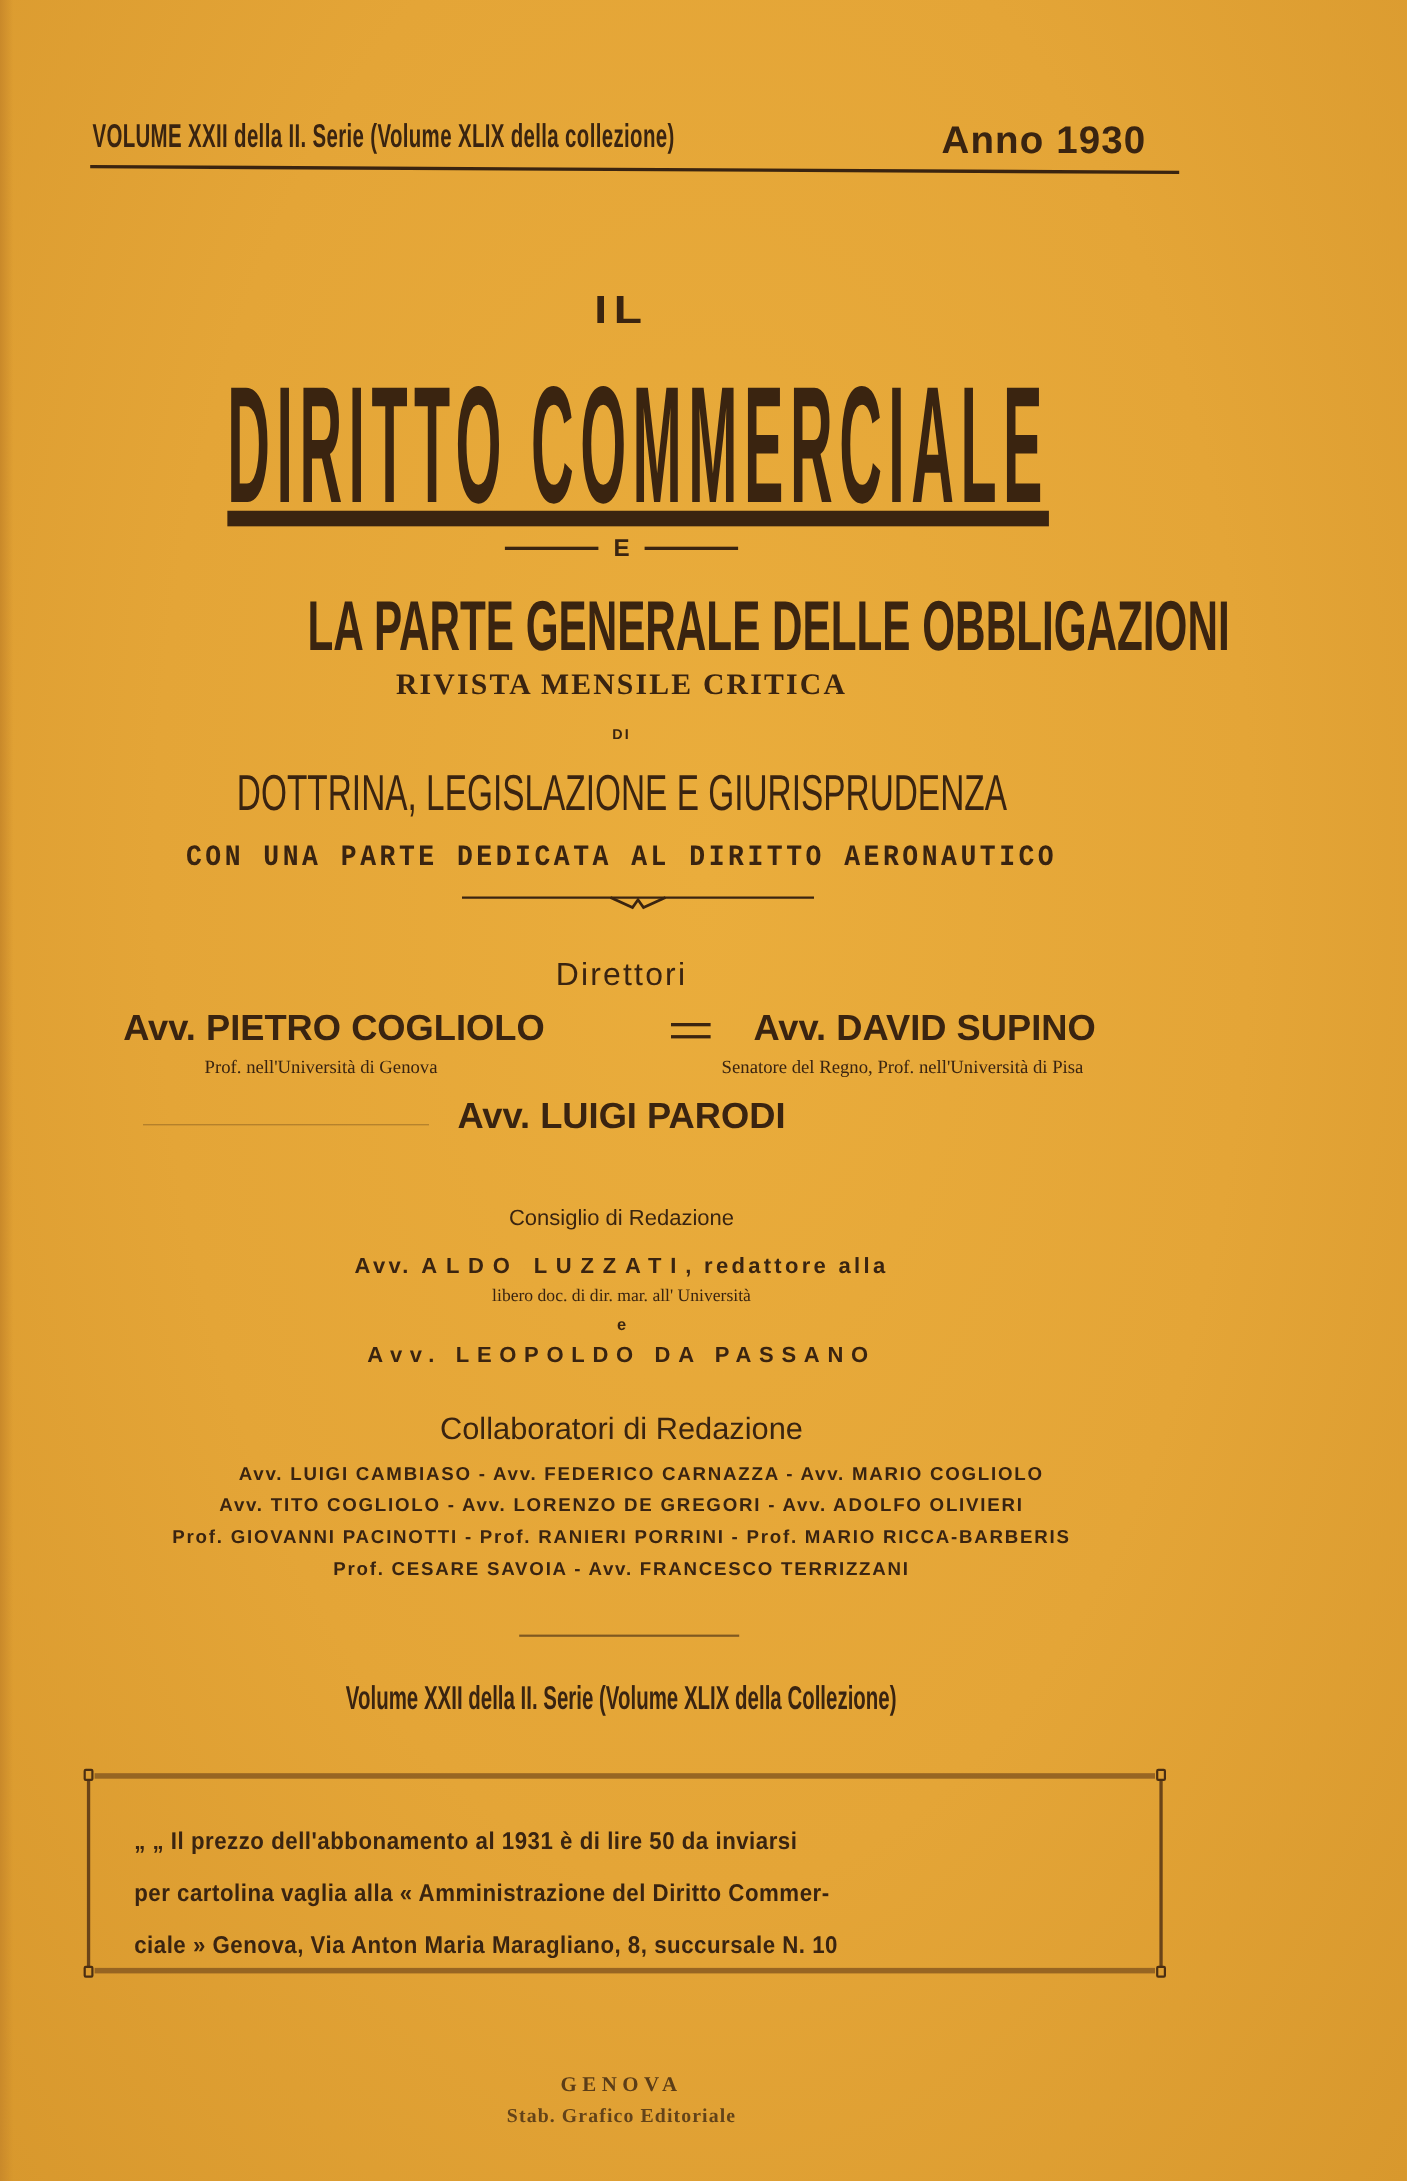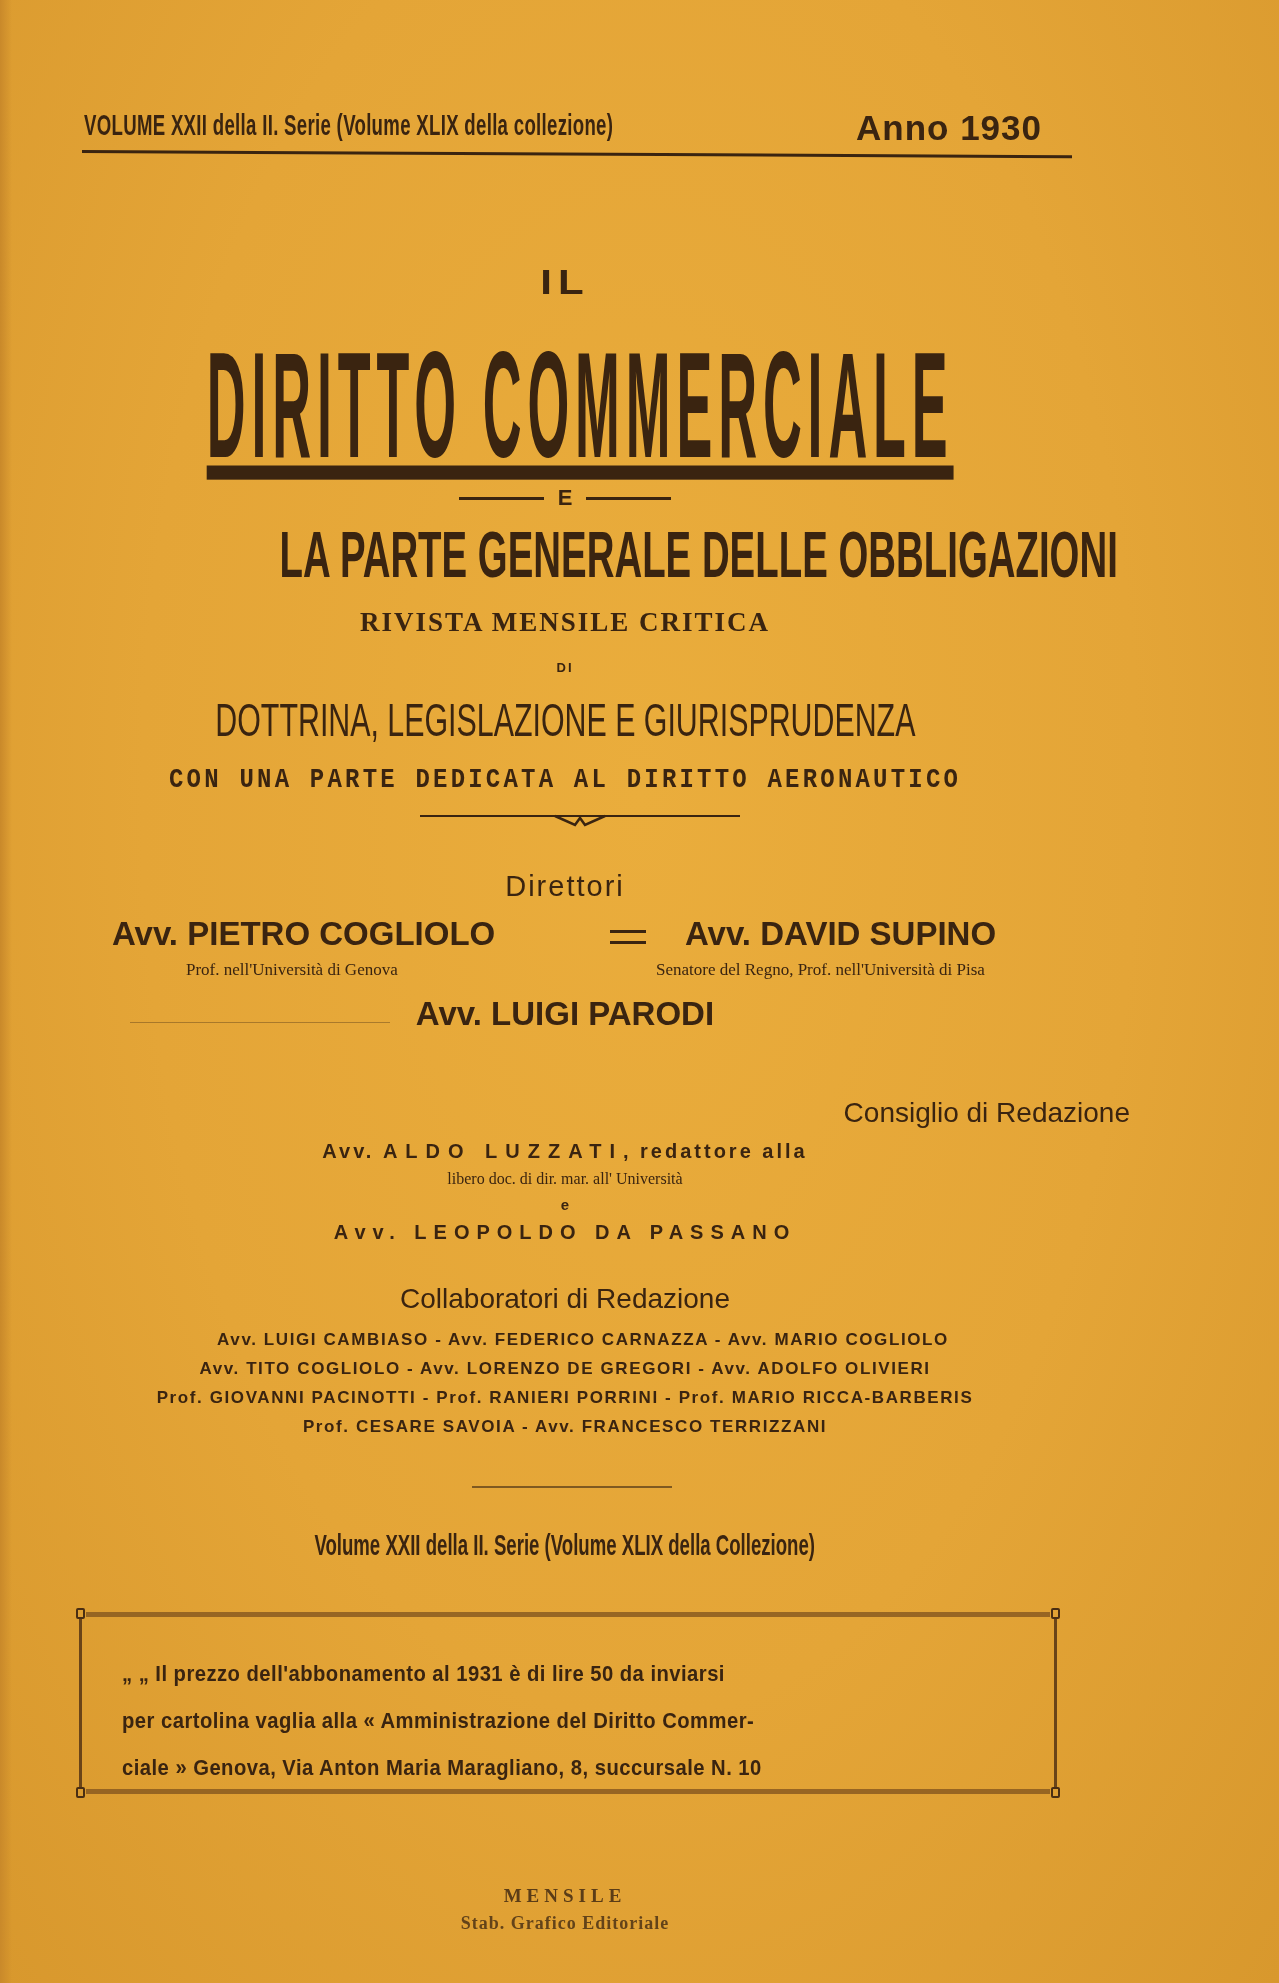--- a/index.html
+++ b/index.html
@@ -26,42 +26,42 @@
 
     .il { left: 0; width: 1130px; top: 258px; text-align: center; font-size: 42px; font-weight: bold; letter-spacing: 6px; transform: scaleY(0.85); }
 
     .title-main { left: 100px; top: 318px; width: 960px; height: 150px; display: flex; justify-content: center; text-decoration: underline; }
     .title-main span { display: inline-block; font-size: 128px; font-weight: bold; letter-spacing: 14px; transform: scale(0.42, 1.18); transform-origin: center top; white-space: nowrap; }
 
     .e-sep { left: 0; width: 1130px; top: 485px; display: flex; justify-content: center; align-items: center; gap: 14px; }
     .e-sep .line { width: 85px; height: 3px; background: #3a2410; }
     .e-sep .letter { font-size: 22px; font-weight: bold; }
 
-    .subtitle { left: 0; width: 1130px; top: 518px; text-align: center; }
+    .subtitle { left: 0; width: 1130px; top: 532px; text-align: center; }
     .subtitle span { display: inline-block; font-size: 64px; font-weight: bold; transform: scale(0.6, 1); white-space: nowrap; }
 
     .rivista { left: 0; width: 1130px; top: 607px; text-align: center; font-family: "Liberation Serif", serif; font-weight: bold; font-size: 27px; letter-spacing: 2px; }
     .di { left: 0; width: 1130px; top: 660px; text-align: center; font-size: 13px; font-weight: bold; letter-spacing: 2px; }
     .dottrina { left: 0; width: 1130px; top: 693px; text-align: center; }
     .dottrina span { display: inline-block; font-size: 46px; transform: scale(0.66, 1); white-space: nowrap; }
     .aero { left: 0; width: 1130px; top: 763px; text-align: center; }
     .aero span { display: inline-block; font-size: 30px; font-weight: bold; letter-spacing: 4px; transform: scale(0.8, 0.9); white-space: nowrap; font-family: "Liberation Mono", monospace; }
     .orn { left: 420px; top: 812px; width: 320px; height: 16px; }
 
     .direttori { left: 0; width: 1130px; top: 870px; text-align: center; font-size: 29px; letter-spacing: 2px; }
     .dir-left { left: 112px; top: 915px; font-size: 33px; font-weight: bold; white-space: nowrap; }
     .dir-eq { left: 610px; top: 930px; width: 36px; height: 14px; border-top: 3px solid #3a2410; border-bottom: 3px solid #3a2410; box-sizing: border-box; }
     .dir-right { left: 685px; top: 915px; font-size: 33px; font-weight: bold; white-space: nowrap; }
     .aff-left { left: 186px; top: 960px; font-family: "Liberation Serif", serif; font-size: 17px; white-space: nowrap; }
     .aff-right { left: 656px; top: 960px; font-family: "Liberation Serif", serif; font-size: 17px; white-space: nowrap; }
     .dir-center { left: 0; width: 1130px; top: 995px; text-align: center; font-size: 33px; font-weight: bold; }
     .aff-center { left: 0; width: 1130px; top: 1039px; text-align: center; font-family: "Liberation Serif", serif; font-size: 17px; }
     .faint-rule { left: 130px; top: 1022px; width: 260px; height: 1px; background: rgba(58,36,16,0.35); }
 
-    .consiglio { left: 0; width: 1130px; top: 1097px; text-align: right; font-size: 28px; }
+    .consiglio { left: 0; width: 1130px; top: 1097px; text-align: center; font-size: 20px; }
     .luzzati { left: 0; width: 1130px; top: 1140px; text-align: center; font-size: 20px; font-weight: bold; letter-spacing: 3px; }
     .luzzati .big { letter-spacing: 8px; }
     .luzzati-aff { left: 0; width: 1130px; top: 1170px; text-align: center; font-family: "Liberation Serif", serif; font-size: 16px; }
     .e-small { left: 0; width: 1130px; top: 1196px; text-align: center; font-size: 15px; font-weight: bold; }
     .dapassano { left: 0; width: 1130px; top: 1221px; text-align: center; font-size: 20px; font-weight: bold; letter-spacing: 7px; }
 
     .collab-title { left: 0; width: 1130px; top: 1283px; text-align: center; font-size: 28px; }
     .collab-list { left: 0; width: 1130px; top: 1325px; }
     .collab-line { text-align: center; font-size: 17px; font-weight: bold; letter-spacing: 1.6px; line-height: 29px; white-space: nowrap; }
     .collab-line:nth-child(1) { padding-left: 36px; }
@@ -156,16 +156,16 @@
     <div class="corner" style="right:0;top:0"></div>
     <div class="corner" style="left:0;bottom:0"></div>
     <div class="corner" style="right:0;bottom:0"></div>
     <div class="notice">
       <div>„ „  Il prezzo dell'abbonamento al 1931 è di lire 50 da inviarsi</div>
       <div>per cartolina vaglia alla « Amministrazione del Diritto Commer-</div>
       <div>ciale » Genova, Via Anton Maria Maragliano, 8, succursale N. 10</div>
     </div>
   </div>
 
-  <div class="abs genova">MENSILE</div>
+  <div class="abs genova">GENOVA</div>
   <div class="abs stab">Stab. Grafico Editoriale</div>
 
 </div>
 
 </body></html>

